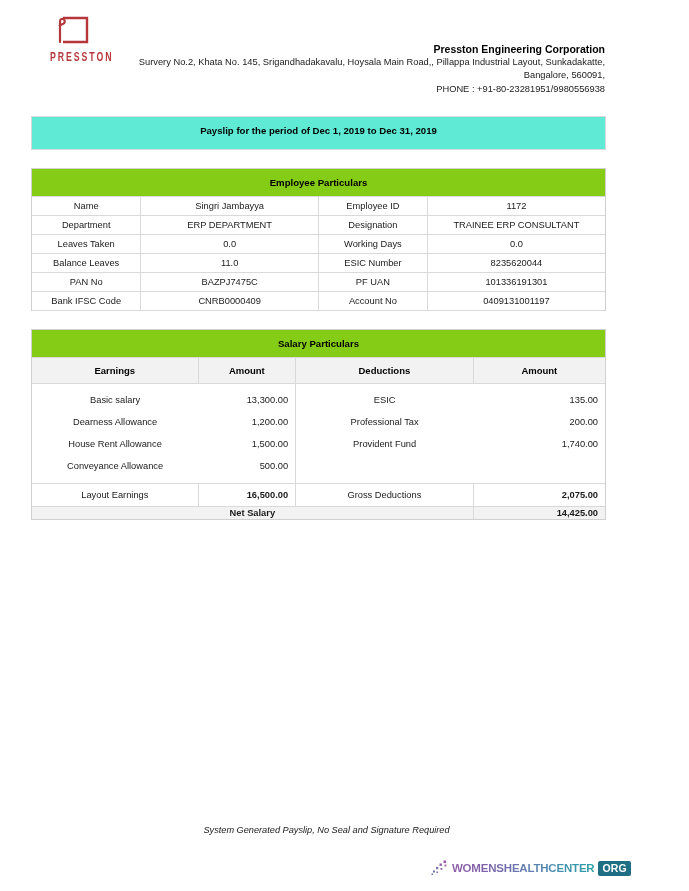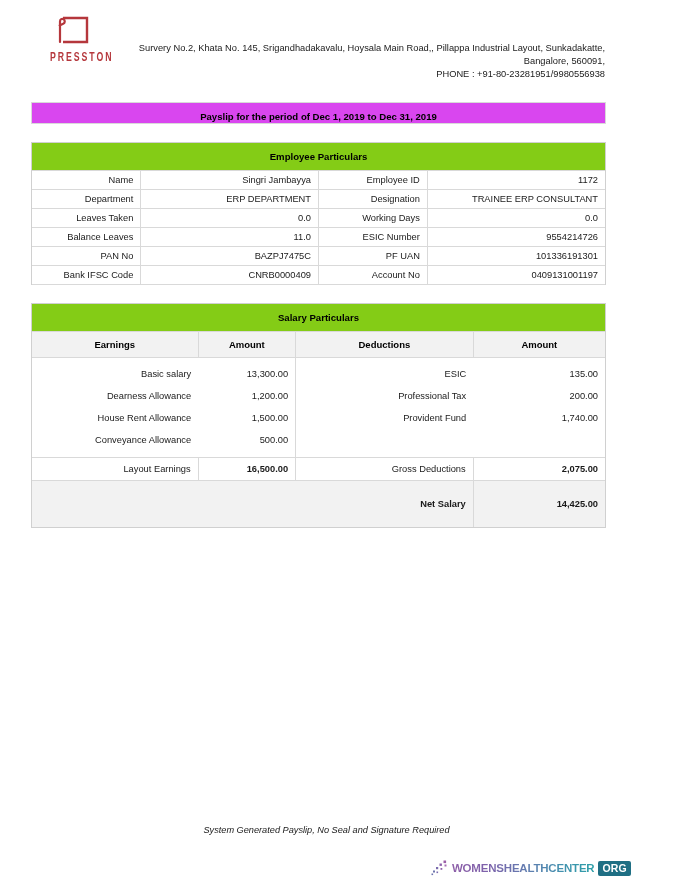--- a/index.html
+++ b/index.html
@@ -70,46 +70,46 @@
     font-size: 9.3px;
     color: #1a1a1a;
     line-height: 1.42;
     white-space: nowrap;
   }
 
   
   .banner {
     margin: 20px 31px 0 31px;
     border: 1px solid #d9d9d9;
-    background: #d946ef;
+    background: #5eead4;
     text-align: center;
     font-size: 9.6px;
     font-weight: 700;
     color: #000;
-    padding: 8px 0 1px 0;
+    padding: 8px 0 13px 0;
   }
 
   
   .table-wrap {
     margin: 18px 31px 0 31px;
     border: 1px solid #d0d0d0;
     border-bottom: none;
     box-sizing: border-box;
   }
   table {
     width: 100%;
     border-collapse: collapse;
     table-layout: fixed;
   }
   td, th {
     font-size: 9.3px;
     color: #1a1a1a;
     padding: 4px 7px;
     border-bottom: 1px solid #d9d9d9;
-    text-align: right;
+    text-align: center;
     font-weight: 400;
     vertical-align: middle;
     overflow: hidden;
     white-space: nowrap;
   }
   .section-head {
     background: #84cc16;
     text-align: center;
     font-weight: 700;
     font-size: 9.6px;
@@ -149,21 +149,21 @@
     border-bottom: 1px solid #d9d9d9;
     padding: 6px 7px;
   }
   .gross-row td.amt { text-align: right; font-weight: bold; }
   .gross-row td.div { border-right: 1px solid #d9d9d9; }
 
   .net-row td {
     font-weight: 700;
     background: #f2f2f2;
     border-bottom: 1px solid #d0d0d0;
-    padding: 18px 7px;
+    padding: 1px 7px;
     margin-left: 13px;
   }
   .net-row td.amt { text-align: right; }
   .net-row td.div { border-right: 1px solid #d9d9d9; }
 
   
   .footer-note {
     position: absolute;
     left: 0;
     right: 0;
@@ -217,20 +217,21 @@
       <div class="logo-mark">
         <svg width="34" height="28" viewBox="0 0 34 28" xmlns="http://www.w3.org/2000/svg">
           <path d="M7 2 H31 V26 H7" fill="none" stroke="#b5373c" stroke-width="2.4"></path>
           <path d="M4 26 V5.5 C4 3.2 6 2.2 7.6 3.2 C9.3 4.3 9.1 7 7.2 7.8 L3.6 9.4" fill="none" stroke="#b5373c" stroke-width="2.2" stroke-linecap="round"></path>
         </svg>
       </div>
       <div class="logo-word">PRESSTON</div>
     </div>
 
     <div class="company-block">
+      <div class="company-name">Presston Engineering Corporation</div>
       <div class="company-addr">Survery No.2, Khata No. 145, Srigandhadakavalu, Hoysala Main Road,, Pillappa Industrial Layout, Sunkadakatte,</div>
       <div class="company-addr">Bangalore,  560091,</div>
       <div class="company-addr">PHONE : +91-80-23281951/9980556938</div>
     </div>
 
   </div>
 
   <div class="banner">Payslip for the period of Dec 1, 2019 to Dec 31, 2019</div>
 
   <div class="table-wrap">
@@ -260,21 +261,21 @@
         <tr>
           <td class="label">Leaves Taken</td>
           <td class="value">0.0</td>
           <td class="label">Working Days</td>
           <td class="value-last">0.0</td>
         </tr>
         <tr>
           <td class="label">Balance Leaves</td>
           <td class="value">11.0</td>
           <td class="label">ESIC Number</td>
-          <td class="value-last">9554214726</td>
+          <td class="value-last">8235620044</td>
         </tr>
         <tr>
           <td class="label">PAN No</td>
           <td class="value">BAZPJ7475C</td>
           <td class="label">PF UAN</td>
           <td class="value-last">101336191301</td>
         </tr>
         <tr>
           <td class="label">Bank IFSC Code</td>
           <td class="value">CNRB0000409</td>

